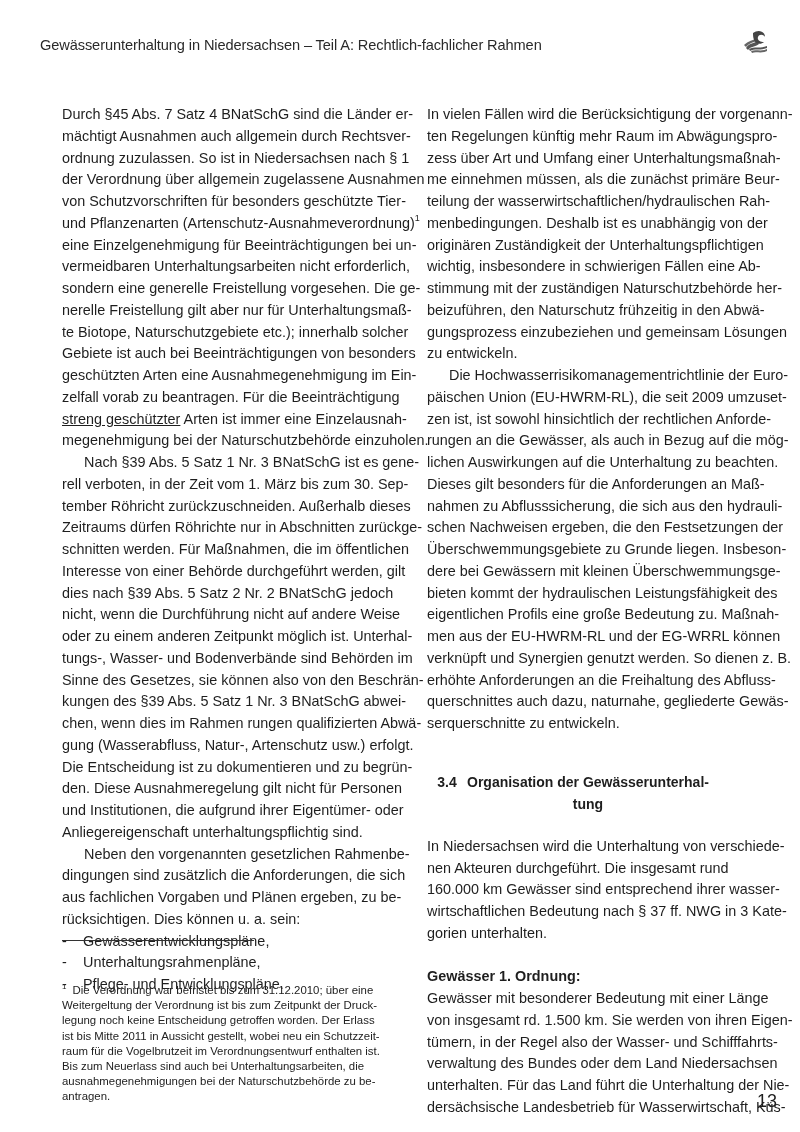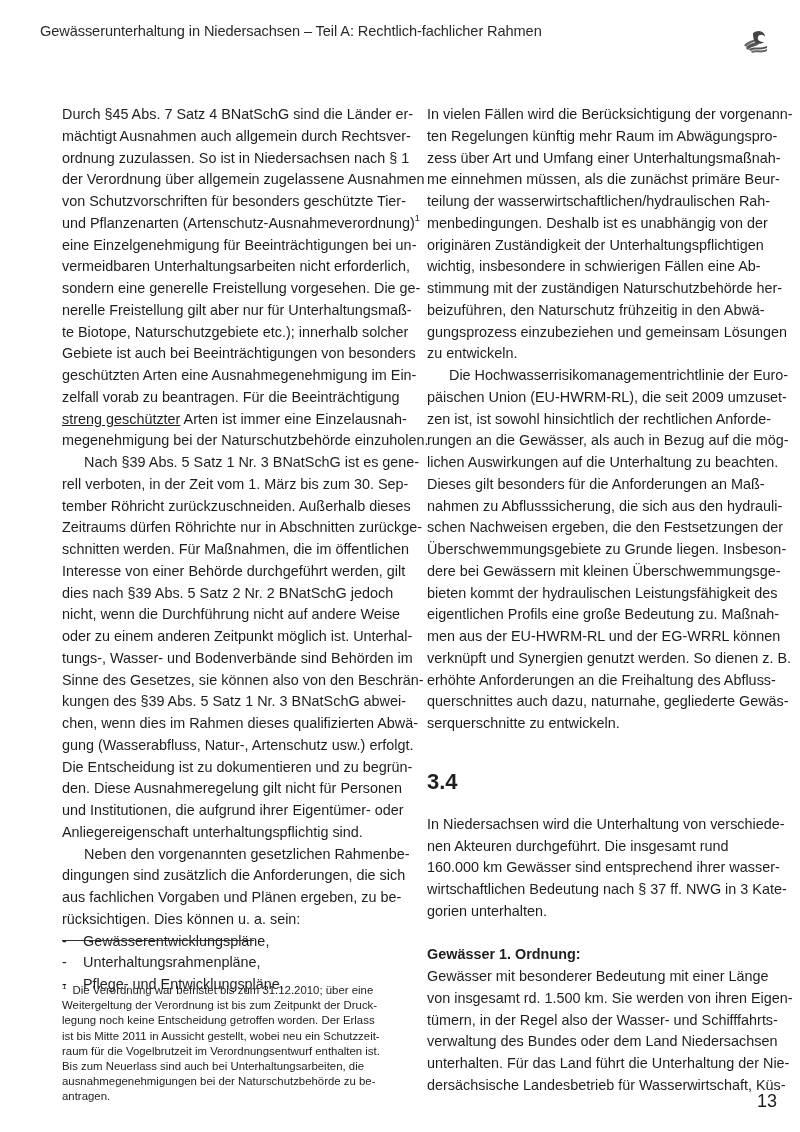--- a/index.html
+++ b/index.html
@@ -1,30 +1,30 @@
 <!DOCTYPE html>
 <html><head>
 <meta charset="utf-8">
 <style>
   html, body { margin:0; padding:0; background:#ffffff; }
   body { width:800px; height:1132px; position:relative; overflow:hidden;
          font-family:"Liberation Sans", sans-serif; color:#1e1e1e; }
-  .header { position:absolute; left:40px; top:23px; font-size:14.6px; color:#2a2a2a; letter-spacing:-0.1px; }
+  .header { position:absolute; left:40px; top:37px; font-size:14.6px; color:#2a2a2a; letter-spacing:-0.1px; }
   .logo { position:absolute; left:740px; top:28px; width:30px; height:26px; }
   .col { position:absolute; top:104px; width:358px; font-size:14.4px; line-height:21.75px; }
   .col.left { left:62px; }
   .col.right { left:427px; }
   .line { white-space:nowrap; height:21.75px; }
   .indent { padding-left:22px; }
   .u { text-decoration:underline; }
   sup { font-size:9px; line-height:0; vertical-align:7px; }
   .bullet { display:flex; }
   .bullet .dash { width:21px; }
   .gap { height:21.75px; }
-  .h2 { font-weight:bold; font-size:22px; line-height:22px; display:flex; }
+  .h2 { font-weight:bold; font-size:14px; line-height:22px; display:flex;text-align:center; }
   .h2 .num { width:40px; }
   .bold { font-weight:bold; }
   .fn-rule { position:absolute; left:62px; top:940px; width:192px; border-top:1px solid #333; }
   .footnote { position:absolute; left:62px; top:947px; width:350px; font-size:11.4px; line-height:15.2px; color:#222;margin-top:36px; }
   .footnote .line { height:15.2px; }
   .footnote sup { font-size:8px; vertical-align:5px; margin-right:6px; }
   .pagenum { position:absolute; left:757px; top:1091px; font-size:18px; }
 </style>
 </head>
 <body>
@@ -61,21 +61,21 @@
   <div class="line">tember Röhricht zurückzuschneiden. Außerhalb dieses</div>
   <div class="line">Zeitraums dürfen Röhrichte nur in Abschnitten zurückge-</div>
   <div class="line">schnitten werden. Für Maßnahmen, die im öffentlichen</div>
   <div class="line">Interesse von einer Behörde durchgeführt werden, gilt</div>
   <div class="line">dies nach §39 Abs. 5 Satz 2 Nr. 2 BNatSchG jedoch</div>
   <div class="line">nicht, wenn die Durchführung nicht auf andere Weise</div>
   <div class="line">oder zu einem anderen Zeitpunkt möglich ist. Unterhal-</div>
   <div class="line">tungs-, Wasser- und Bodenverbände sind Behörden im</div>
   <div class="line">Sinne des Gesetzes, sie können also von den Beschrän-</div>
   <div class="line">kungen des §39 Abs. 5 Satz 1 Nr. 3 BNatSchG abwei-</div>
-  <div class="line">chen, wenn dies im Rahmen dieses qualifizierten Abwä-</div>
+  <div class="line">chen, wenn dies im Rahmen rungen qualifizierten Abwä-</div>
   <div class="line">gung (Wasserabfluss, Natur-, Artenschutz usw.) erfolgt.</div>
   <div class="line">Die Entscheidung ist zu dokumentieren und zu begrün-</div>
   <div class="line">den. Diese Ausnahmeregelung gilt nicht für Personen</div>
   <div class="line">und Institutionen, die aufgrund ihrer Eigentümer- oder</div>
   <div class="line">Anliegereigenschaft unterhaltungspflichtig sind.</div>
 
   <div class="line indent">Neben den vorgenannten gesetzlichen Rahmenbe-</div>
   <div class="line">dingungen sind zusätzlich die Anforderungen, die sich</div>
   <div class="line">aus fachlichen Vorgaben und Plänen ergeben, zu be-</div>
   <div class="line">rücksichtigen. Dies können u. a. sein:</div>
@@ -134,20 +134,24 @@
   <div class="line">eigentlichen Profils eine große Bedeutung zu. Maßnah-</div>
   <div class="line">men aus der EU-HWRM-RL und der EG-WRRL können</div>
   <div class="line">verknüpft und Synergien genutzt werden. So dienen z. B.</div>
   <div class="line">erhöhte Anforderungen an die Freihaltung des Abfluss-</div>
   <div class="line">querschnittes auch dazu, naturnahe, gegliederte Gewäs-</div>
   <div class="line">serquerschnitte zu entwickeln.</div>
 
   <div style="height:36px"></div>
   <div class="h2">
     <span class="num">3.4</span>
+    <span>
+      <span style="display:block">Organisation der Gewässerunterhal-</span>
+      <span style="display:block">tung</span>
+    </span>
   </div>
   <div style="height:21px"></div>
 
   <div class="line">In Niedersachsen wird die Unterhaltung von verschiede-</div>
   <div class="line">nen Akteuren durchgeführt. Die insgesamt rund</div>
   <div class="line">160.000 km Gewässer sind entsprechend ihrer wasser-</div>
   <div class="line">wirtschaftlichen Bedeutung nach § 37 ff. NWG in 3 Kate-</div>
   <div class="line">gorien unterhalten.</div>
   <div class="gap"></div>
   <div class="line bold">Gewässer 1. Ordnung:</div>

